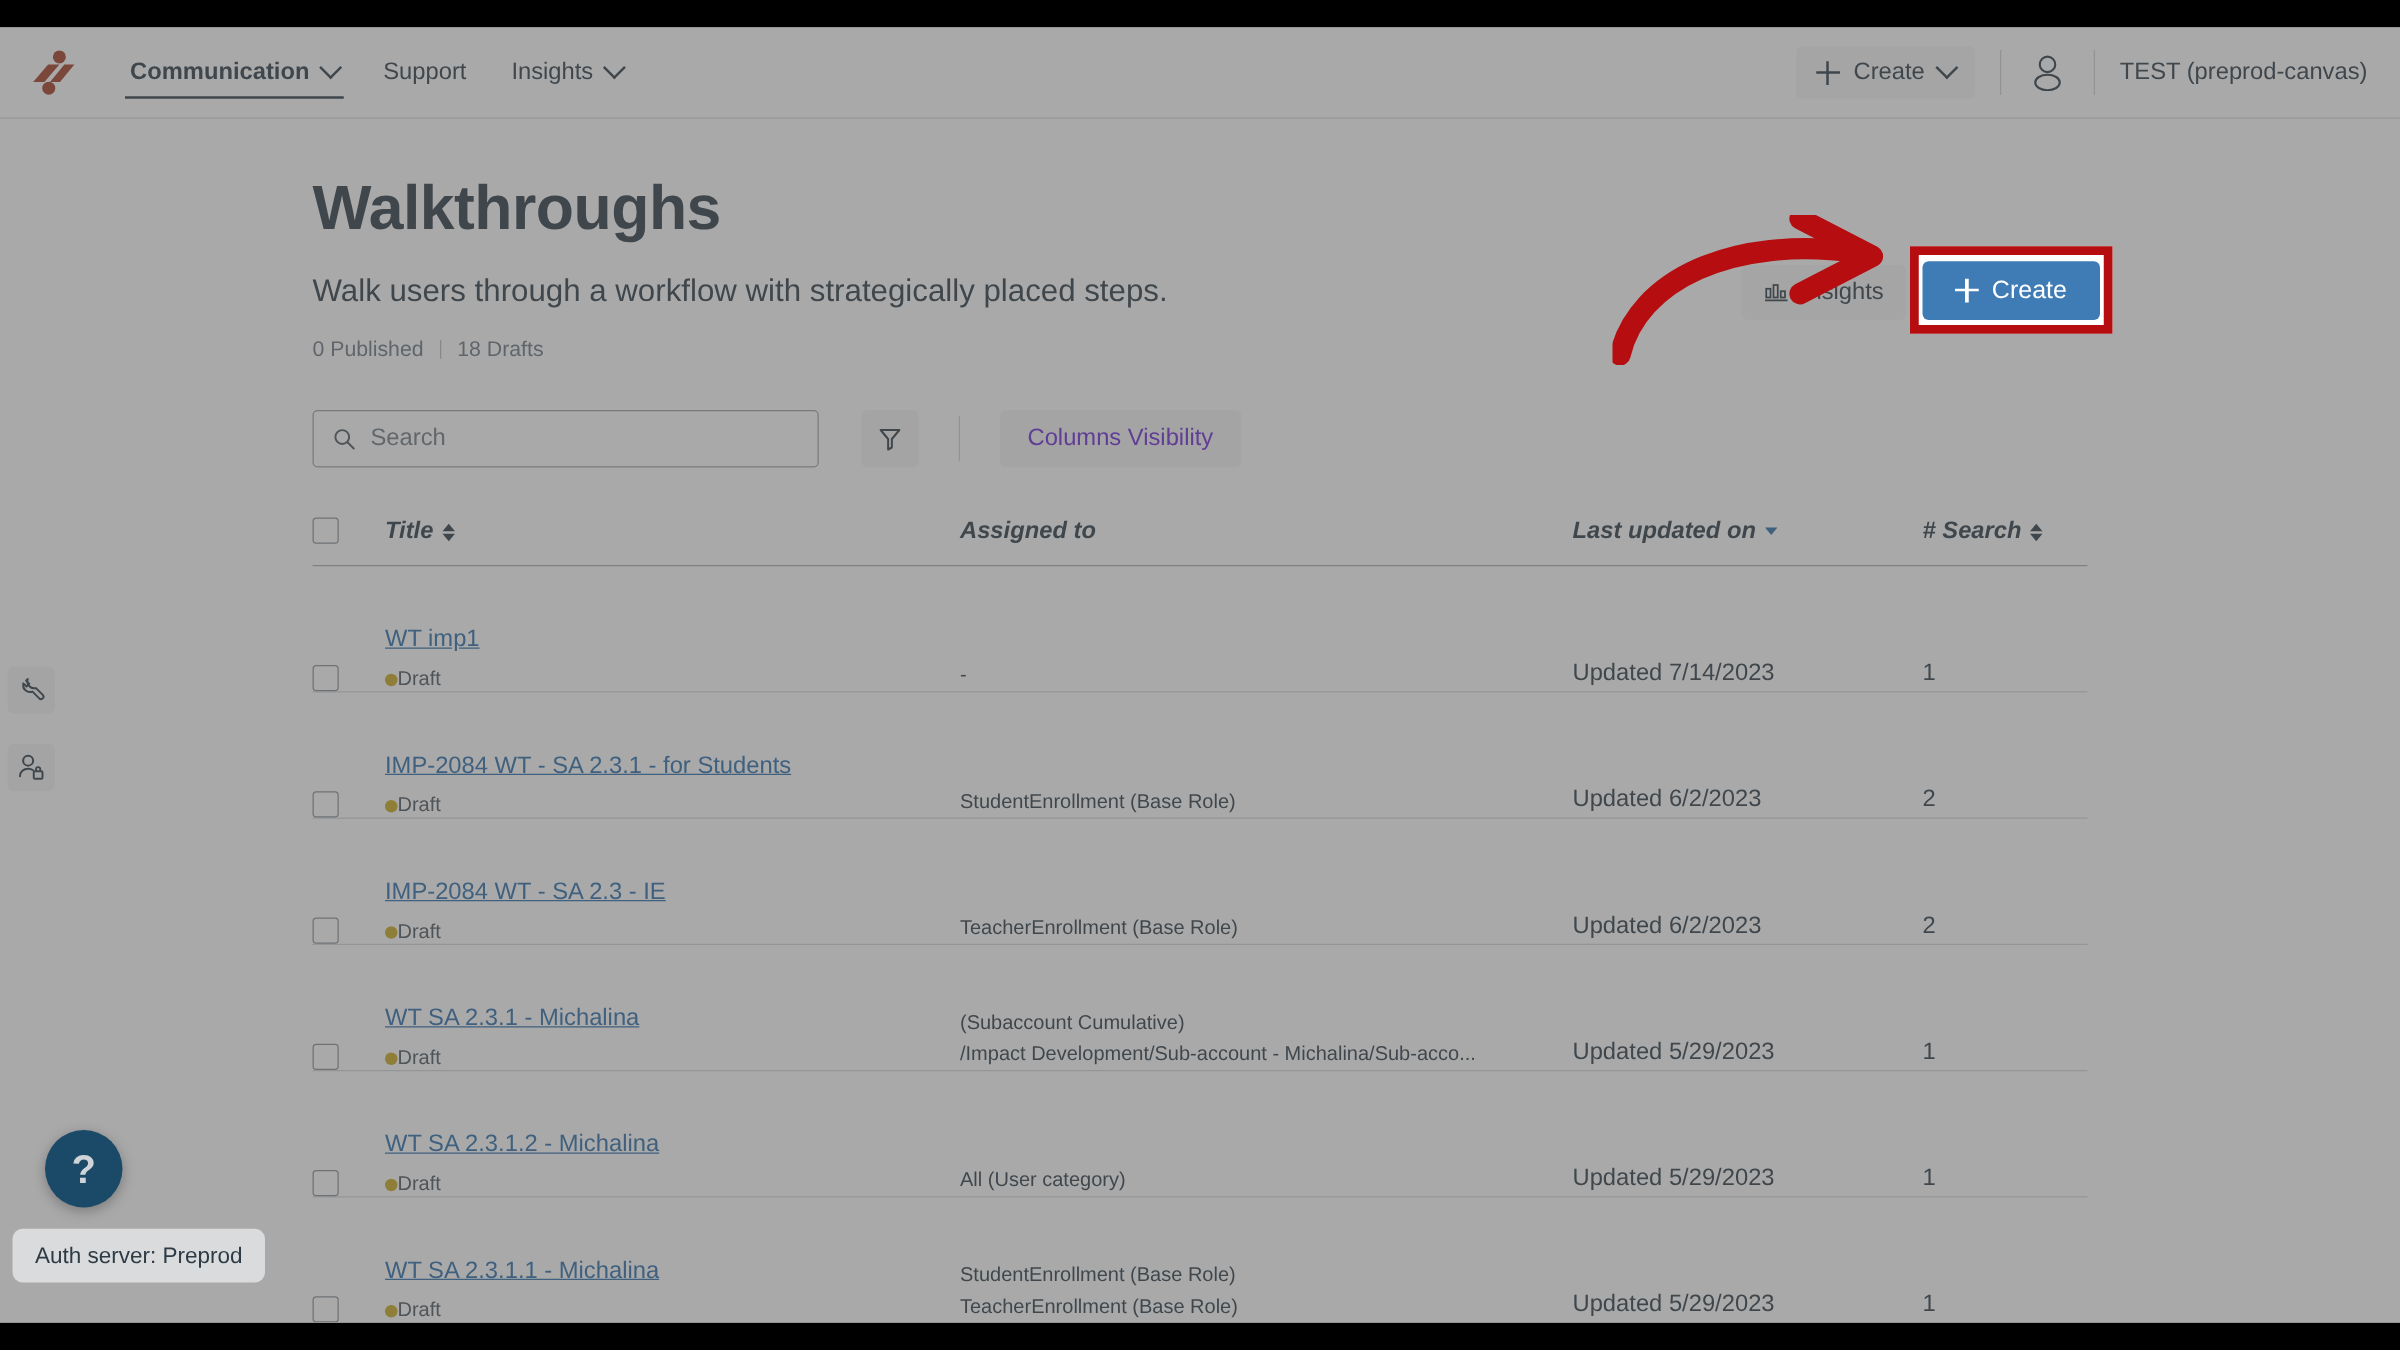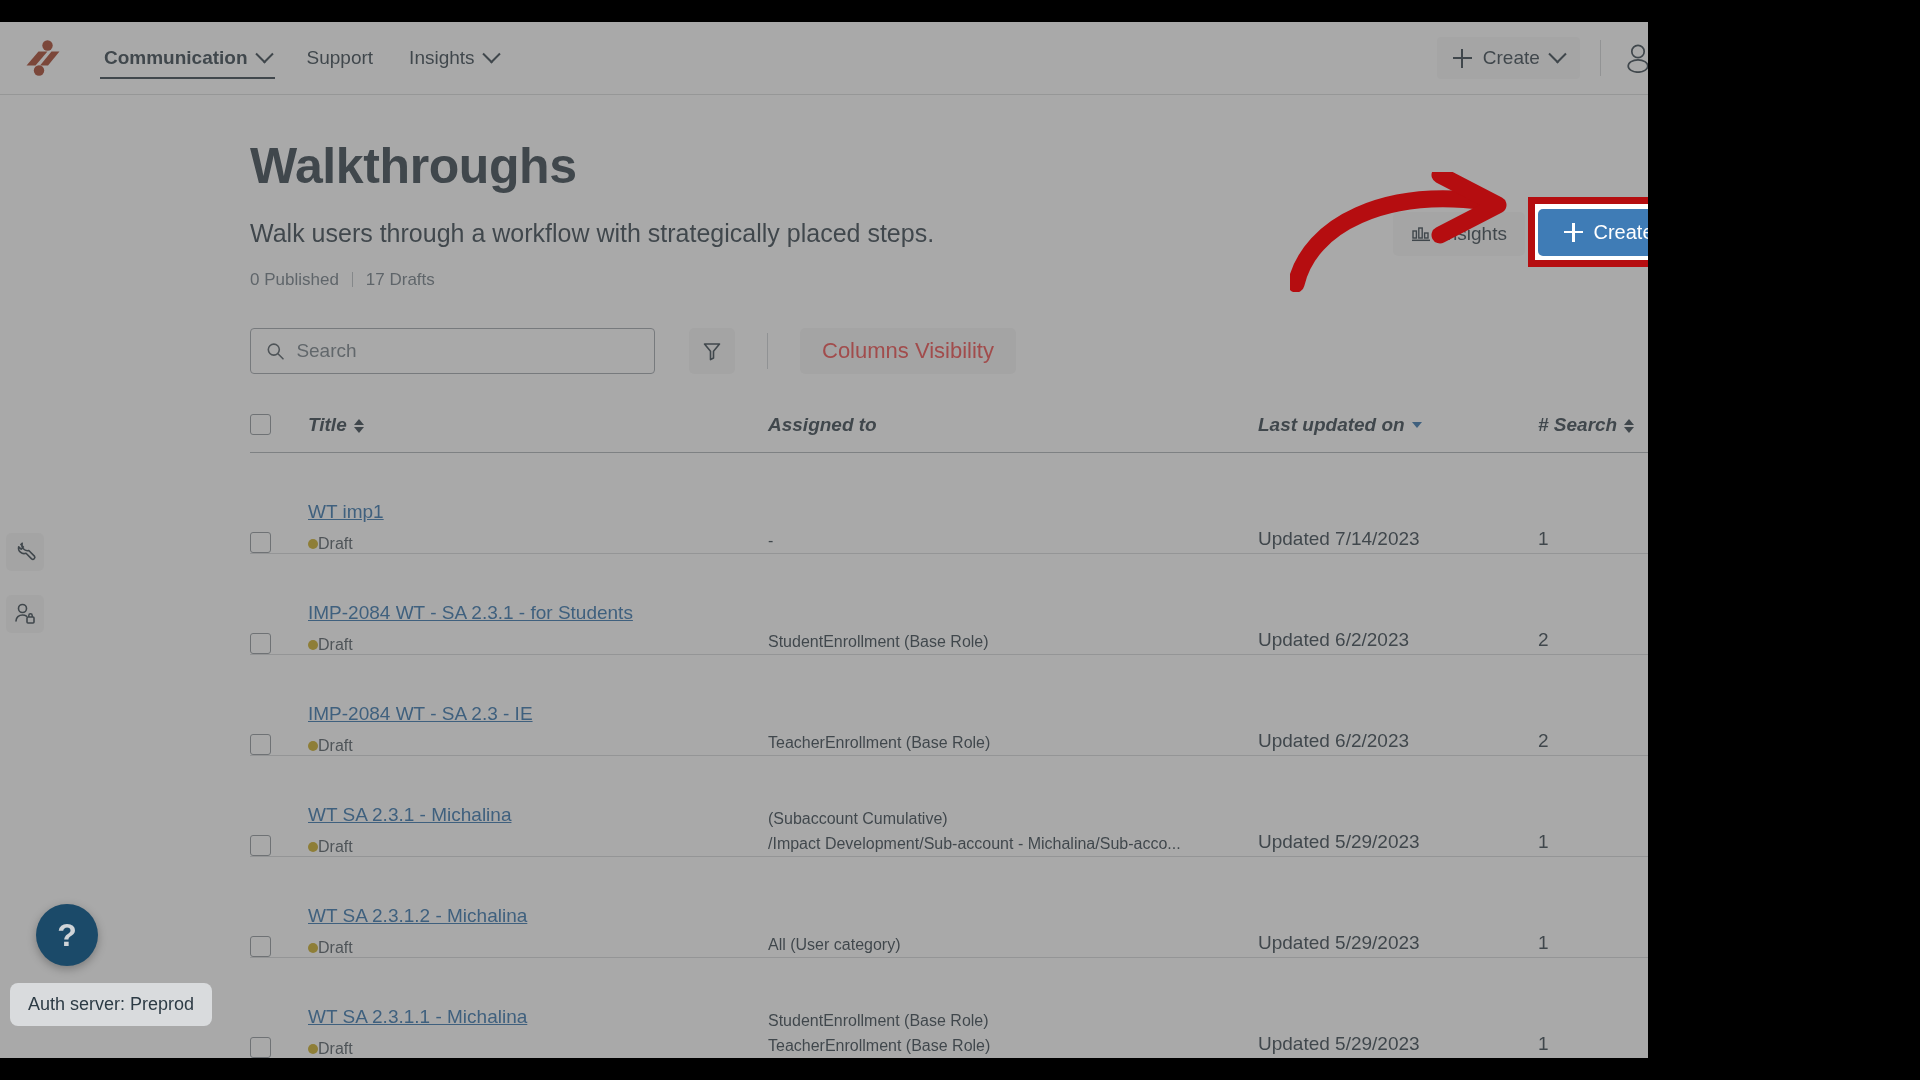--- a/index.html
+++ b/index.html
@@ -12,21 +12,21 @@
     overflow: hidden;
   }
 
   
   .letterbox-top    { position: absolute; left: 0; top: 0;    width: 1920px; height: 22px; background: #000; }
   .letterbox-bottom { position: absolute; left: 0; top: 1058px; width: 1920px; height: 22px; background: #000; }
 
   .viewport {
     position: absolute;
     left: 0; top: 22px;
-    width: 1648px; height: 1036px;
+    width: 1920px; height: 1036px;
     background: #ffffff;
     overflow: hidden;
   }
 
   
   .dim-overlay {
     position: absolute; left: 0; top: 0;
     width: 1920px; height: 1036px;
     background: rgba(84,84,84,0.50);
     pointer-events: none;
@@ -185,21 +185,21 @@
     width: 46px; height: 46px; border-radius: 5px;
     background: rgba(0,0,0,0.045);
     display: flex; align-items: center; justify-content: center;
     cursor: pointer;
   }
   .tool-divider { width: 1px; height: 36px; background: #cdd1d4; margin: 0 16px; }
   .columns-btn {
     height: 46px; border-radius: 5px;
     background: rgba(0,0,0,0.045);
     display: flex; align-items: center;
-    padding: 0 22px; font-size: 22px; color: #ef4444; cursor: pointer;
+    padding: 0 22px; font-size: 19px; color: #6d28d9; cursor: pointer;
     white-space: nowrap;
     text-align: center;
   }
 
   
   .table { margin-top: 40px; width: 1420px; }
   .t-head {
     display: flex; align-items: center;
     padding-bottom: 16px; border-bottom: 1px solid #a9aeb2; font-style: italic;
   }
@@ -341,21 +341,21 @@
 
   <div class="content">
     <div class="page-wrap">
 
       <h1 class="page-title">Walkthroughs</h1>
       <div class="page-subtitle">Walk users through a workflow with strategically placed steps.</div>
 
       <div class="counts">
         <span>0 Published</span>
         <span class="sep"></span>
-        <span>17 Drafts</span>
+        <span>18 Drafts</span>
       </div>
 
       <div class="toolbar">
         <div class="search-box">
           <svg width="20" height="20" viewBox="0 0 20 20">
             <circle cx="8.5" cy="8.5" r="6" fill="none" stroke="#4a555d" stroke-width="1.7"></circle>
             <line x1="13" y1="13" x2="18.5" y2="18.5" stroke="#4a555d" stroke-width="1.7" stroke-linecap="round"></line>
           </svg>
           <input class="search-input" type="text" placeholder="Search" style="">
         </div>

